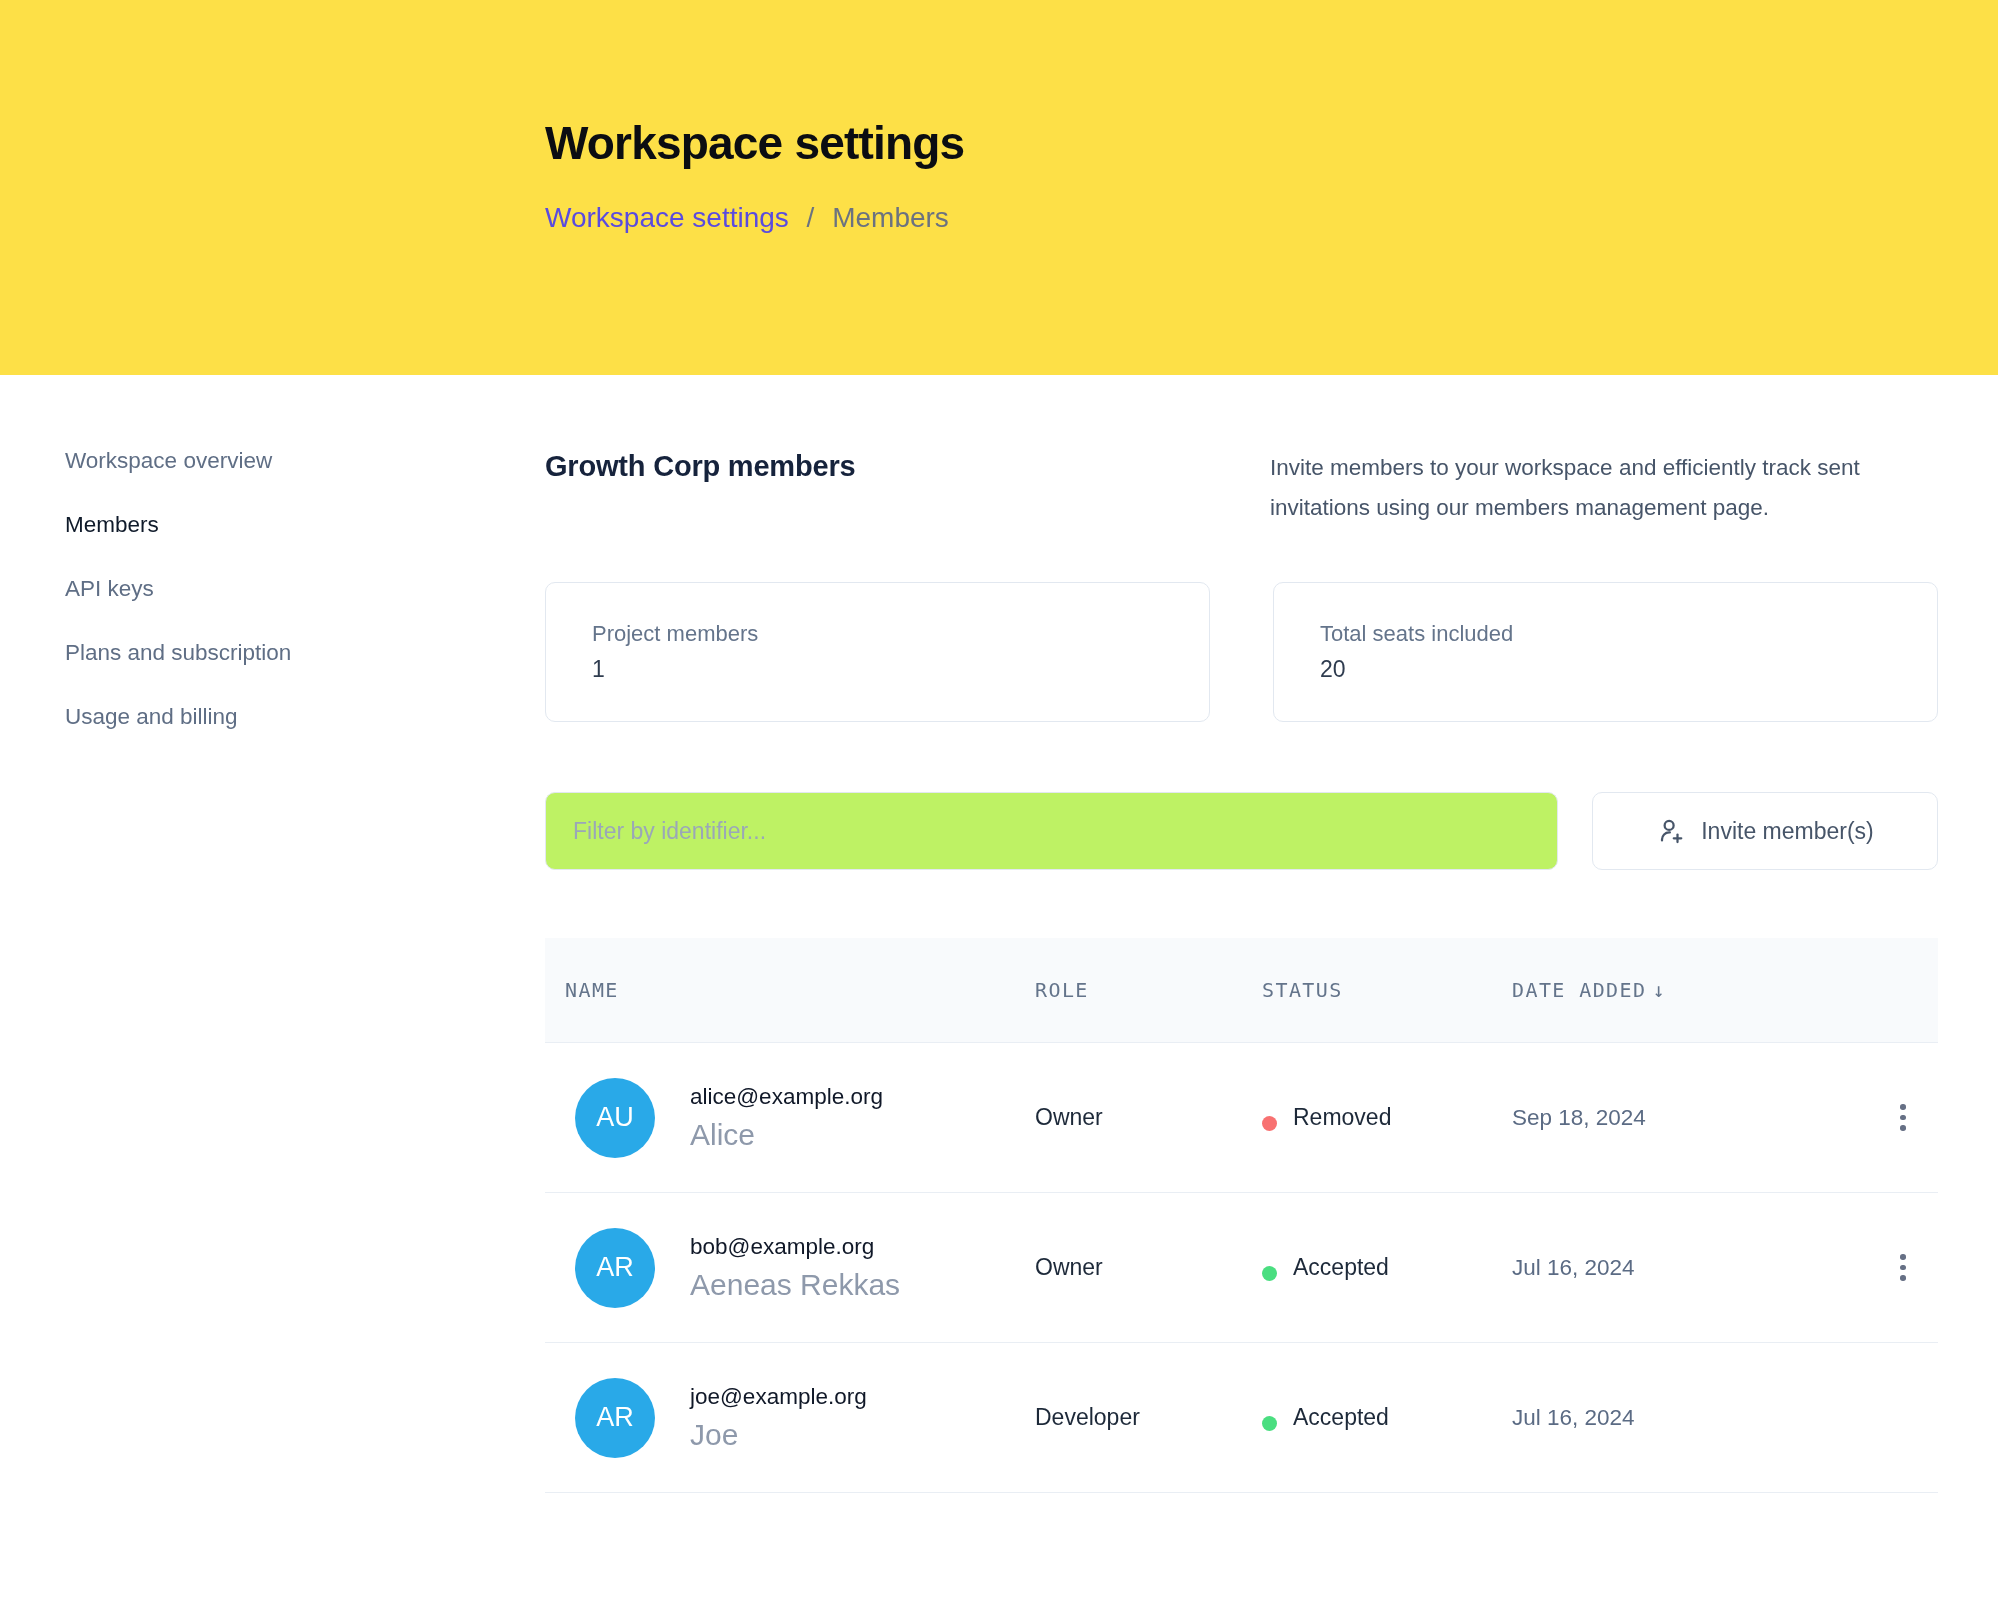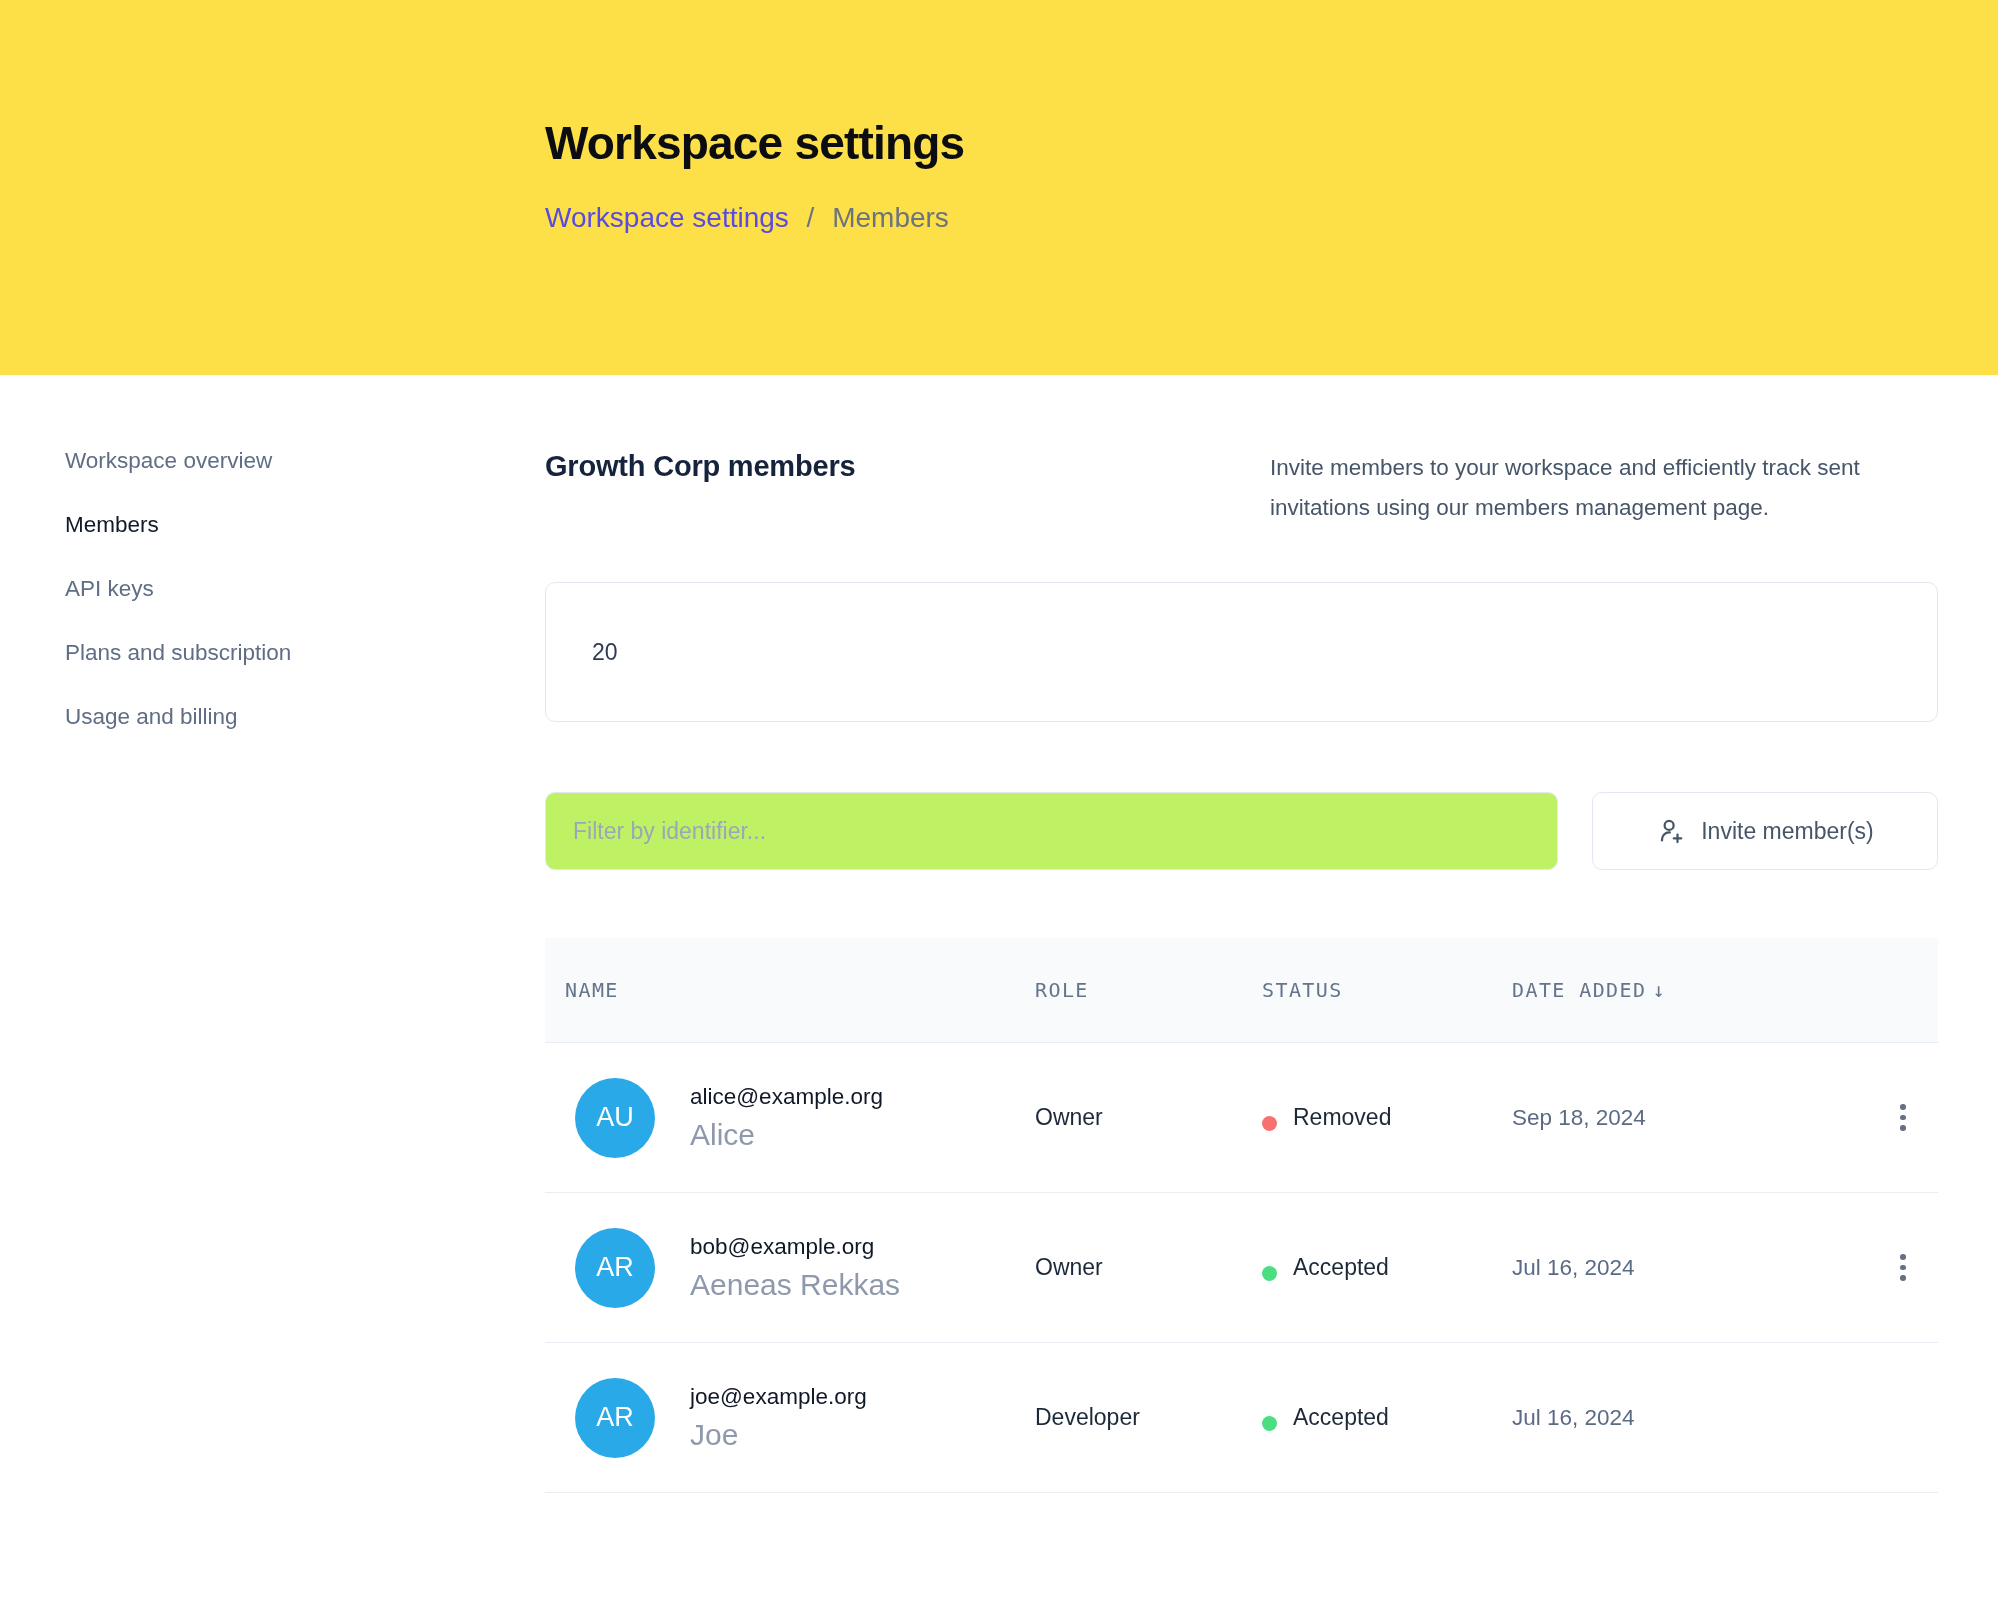--- a/index.html
+++ b/index.html
@@ -254,20 +254,25 @@
 
   <main class="main">
 
     <div class="main-top">
       <h2 class="section-heading">Growth Corp members</h2>
       <p class="section-description">Invite members to your workspace and efficiently track sent invitations using our members management page.</p>
     </div>
 
     <div class="stats" id="stats">
         <div class="stat-card">
+          <div class="stat-label">Project members</div>
+          <div class="stat-value">1</div>
+        </div>
+        <div class="stat-card">
+          <div class="stat-label">Total seats included</div>
           <div class="stat-value">20</div>
         </div>
       </div>
 
     <div class="filter-row">
       <input class="filter-input" type="text" placeholder="Filter by identifier..." style="">
       <button class="invite-btn">
         <span style="display:flex;align-items:center;">
           <svg width="30" height="30" viewBox="0 0 24 24" fill="none" stroke="#475569" stroke-width="1.8" stroke-linecap="round">
             <circle cx="10.5" cy="7.5" r="3.6"></circle>

